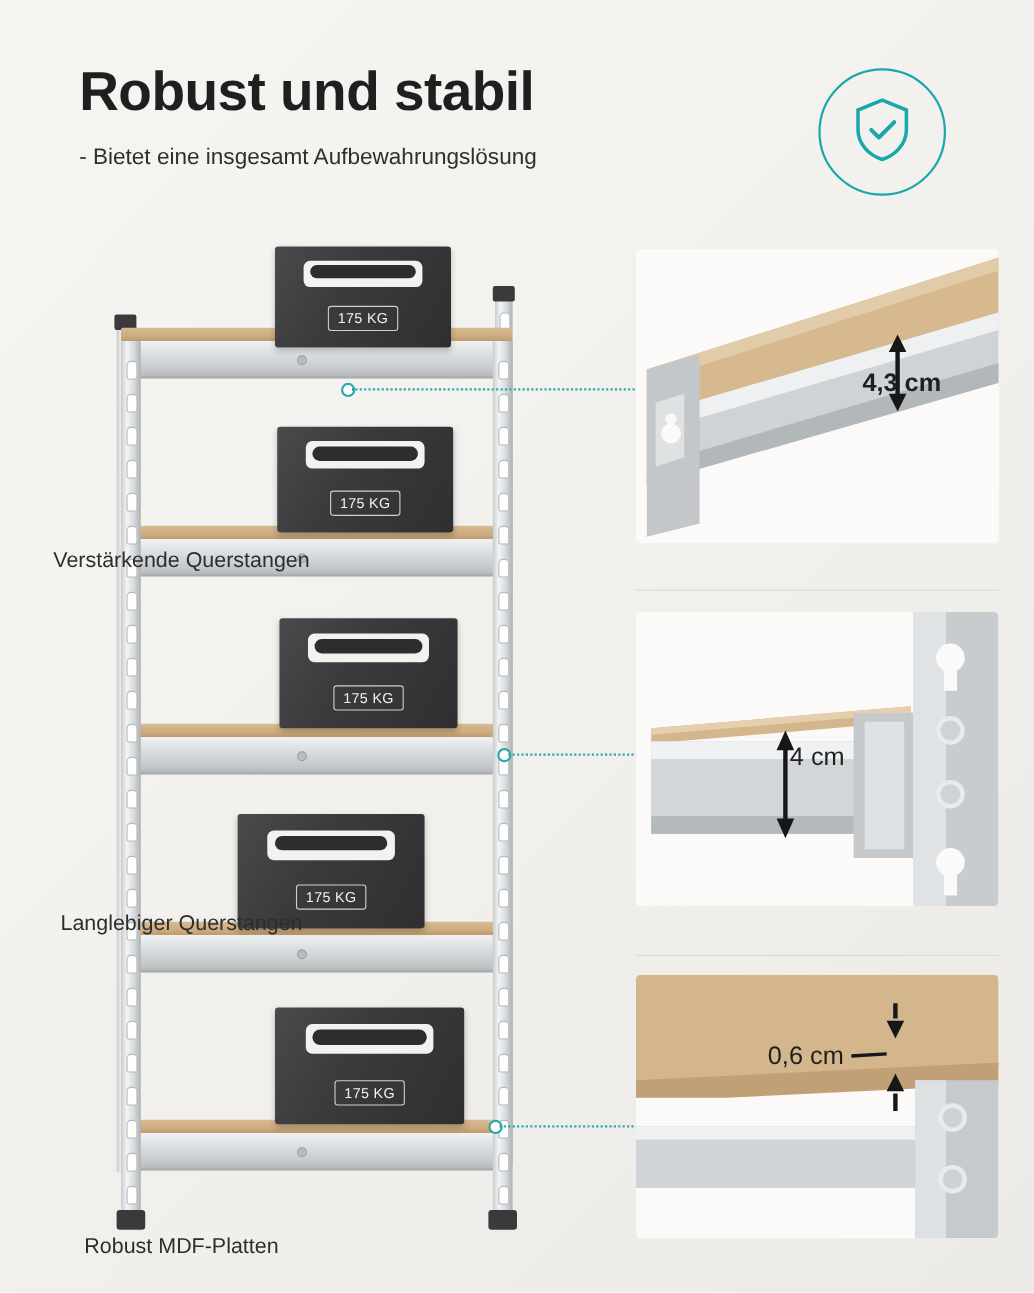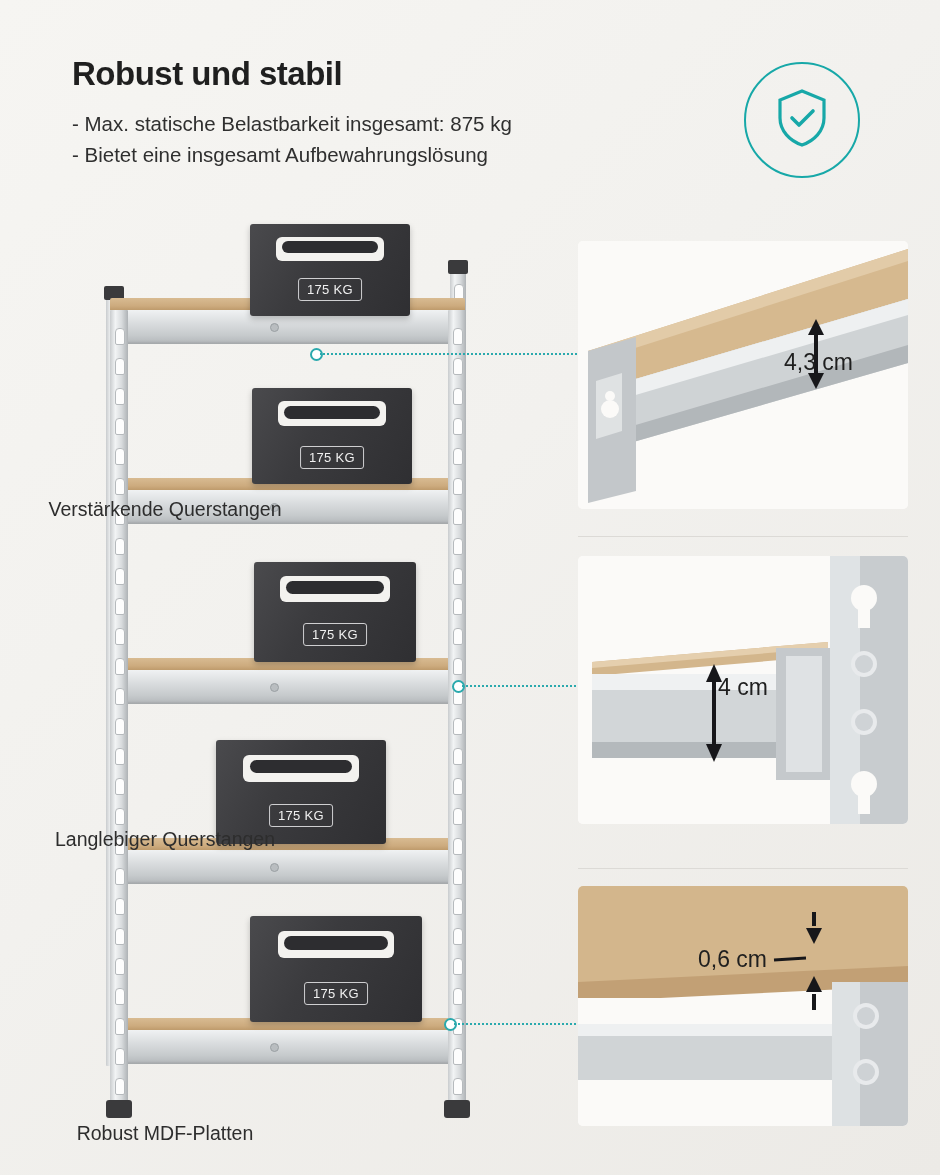--- a/index.html
+++ b/index.html
@@ -17,21 +17,21 @@
   }
 
   
   .header {
     position: absolute;
     left: 72px;
     top: 56px;
     width: 640px;
   }
   .title {
-    font-size: 33px;
+    font-size: 50px;
     font-weight: bold;
     letter-spacing: -0.5px;
     color: #1f1f1f;
     margin: 0 0 16px 0;
     line-height: 1.1;
   }
   .bullet {
     font-size: 20.5px;
     color: #2f2f2f;
     line-height: 1.52;
@@ -225,21 +225,20 @@
     font-size: 23px;
     color: #1f1f1f;
     white-space: nowrap;
   }
 </style>
 </head>
 <body>
 
 <div class="header">
   <h1 class="title">Robust und stabil</h1>
-  <div class="bullet">- Max. statische Belastbarkeit insgesamt: 875 kg</div>
   <div class="bullet">- Bietet eine insgesamt Aufbewahrungslösung</div>
 </div>
 
 <div class="badge">
   <span>
     <svg width="56" height="62" viewBox="0 0 56 62">
       <path d="M28 4 L50 13 V31 C50 44 40 54 28 58 C16 54 6 44 6 31 V13 Z" fill="none" stroke="#17a8a8" stroke-width="3.2"></path>
       <polyline points="18,31 25,38 39,24" fill="none" stroke="#17a8a8" stroke-width="3.6" stroke-linecap="round" stroke-linejoin="round"></polyline>
     </svg>
   </span>
@@ -442,21 +441,21 @@
 
 <div class="dot" style="left:310px; top:348px;"></div>
 <div class="connector" style="left:320px; top:353px; width:260px;"></div>
 
 <div class="dot" style="left:452px; top:680px;"></div>
 <div class="connector" style="left:462px; top:685px; width:118px;"></div>
 
 <div class="dot" style="left:444px; top:1018px;"></div>
 <div class="connector" style="left:454px; top:1023px; width:126px;"></div>
 
-<div class="panel" style="top:241px; height:268px;">
+<div class="panel" style="top:226px; height:268px;font-weight:bold;">
   <div class="photo">
     <svg width="330" height="268" viewBox="0 0 330 268">
       <rect x="0" y="0" width="330" height="268" fill="#fbfaf8"></rect>
 
       <polygon points="10,110 330,8 330,58 10,152" fill="#d6b98f"></polygon>
       <polygon points="10,110 330,8 330,20 10,122" fill="#e2cba8"></polygon>
 
       <polygon points="10,152 330,58 330,122 10,214" fill="#cfd3d5"></polygon>
       <polygon points="10,152 330,58 330,74 10,168" fill="#eef0f1"></polygon>
       <polygon points="10,198 330,104 330,122 10,214" fill="#b2b7ba"></polygon>

